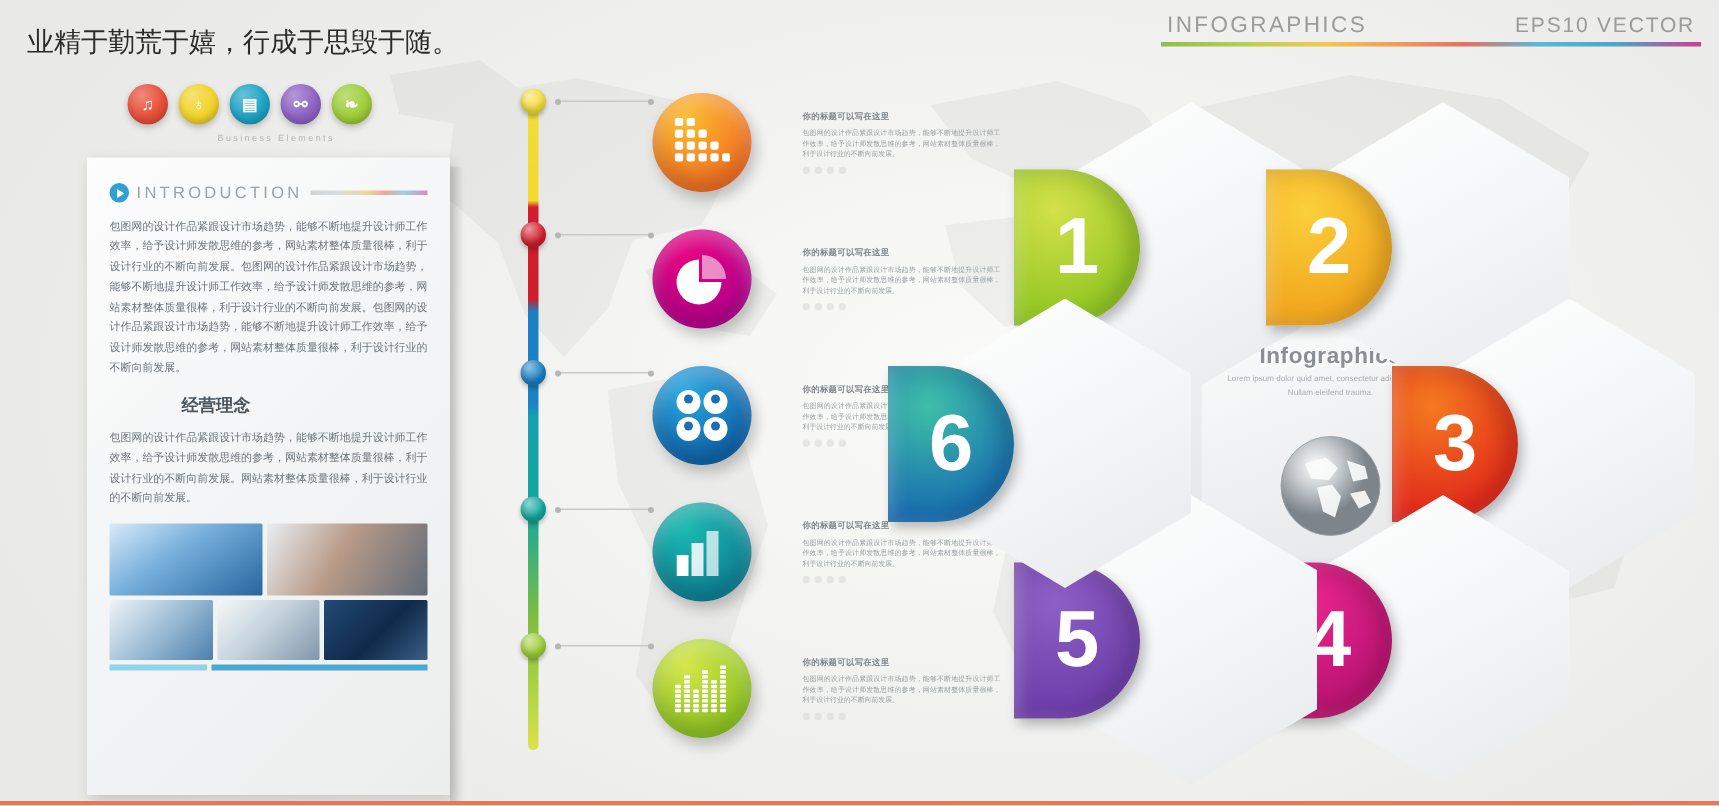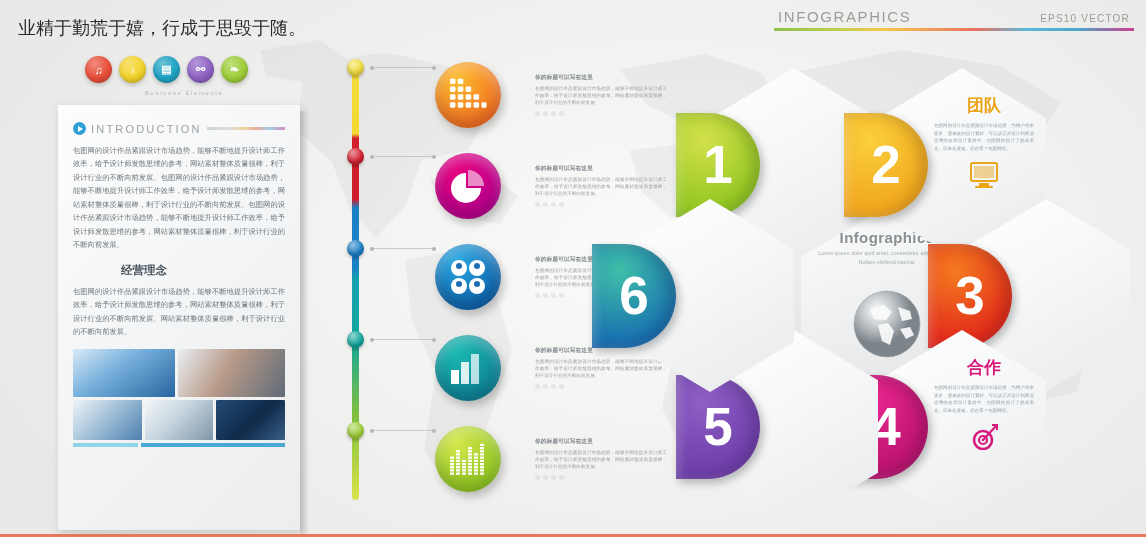--- a/index.html
+++ b/index.html
@@ -20,21 +20,21 @@
   
   #worldmap {
     position: absolute; left: 200px; top: 10px;
     width: 940px; height: 520px;
     opacity: .085; pointer-events: none;
   }
   
   .hdr { position: absolute; top: 8px; right: 12px; width: 360px; }
   .hdr-row { display: flex; justify-content: space-between; align-items: baseline; padding: 0 4px 3px; }
   .hdr-left { font-size: 15px; letter-spacing: 1.6px; color: #9b9b99; }
-  .hdr-right { font-size: 10px; letter-spacing: 1.2px; color: #9b9b99; }
+  .hdr-right { font-size: 14px; letter-spacing: 1.2px; color: #9b9b99; }
   .hdr-bar {
     height: 3px;
     background: linear-gradient(to right,#8dbf4a 0%,#b9cf52 16%,#f2c94c 30%,#f09a5a 44%,#e8705f 56%,#59b9d8 70%,#4aa7c9 84%,#cf3f8e 100%);
   }
   
   #doccard {
     position: absolute; left: 58px; top: 105px;
     width: 242px; height: 425px;
     background: linear-gradient(135deg,#fdfdfd 0%,#f4f5f6 45%,#eceded 100%);
     box-shadow: 2px 3px 9px rgba(0,0,0,.16);
@@ -406,53 +406,28 @@
         <circle cx="39" cy="39" r="33" fill="none" stroke="#9aa1a6" stroke-width=".6"></circle>
       </svg>
     </div>
   <div class="hex" style="left: 70px; top: 0px;">
         <div class="hex-shell"></div>
         <div class="hex-num" style="background: radial-gradient(circle at 32% 26%, rgb(211, 224, 74), rgb(140, 196, 31) 80%);">1</div>
       </div>
       <div class="hex" style="left: 238px; top: 0px;">
         <div class="hex-shell"></div>
         <div class="hex-num" style="background: radial-gradient(circle at 32% 26%, rgb(251, 207, 60), rgb(240, 163, 27) 80%);">2</div>
-        <div class="hex-body">
-          <div class="hex-title" style="color: rgb(232, 163, 23);">团队</div>
-          <div class="hex-desc">包图网的设计作品紧跟设计市场趋势，为用户带来更多、更丰富的设计素材，可以从艺术设计到商业应用的各类设计素材中，包图网的设计了然体系化，简单化搜索，还在等？包图网吧。</div>
-          <div class="hex-icon">
-            <svg width="28" height="26" viewBox="0 0 28 26">
-              <rect x="1" y="1" width="26" height="18" rx="2" fill="none" stroke="#e8a317" stroke-width="2"></rect>
-              <rect x="4" y="4" width="20" height="12" fill="#e8a317" opacity=".45"></rect>
-              <rect x="9" y="21" width="10" height="3" fill="#e8a317"></rect>
-              <rect x="5" y="24" width="18" height="2" rx="1" fill="#e8a317"></rect>
-            </svg>
-          </div>
-        </div>
       </div>
       <div class="hex" style="left: 322px; top: 131px;">
         <div class="hex-shell"></div>
         <div class="hex-num" style="background: radial-gradient(circle at 32% 26%, rgb(244, 122, 32), rgb(224, 35, 26) 80%);">3</div>
       </div>
       <div class="hex" style="left: 238px; top: 262px;">
         <div class="hex-shell"></div>
         <div class="hex-num" style="background: radial-gradient(circle at 32% 26%, rgb(232, 38, 143), rgb(181, 17, 109) 80%);">4</div>
-        <div class="hex-body">
-          <div class="hex-title" style="color: rgb(214, 25, 125);">合作</div>
-          <div class="hex-desc">包图网的设计作品紧跟设计市场趋势，为用户带来更多、更丰富的设计素材，可以从艺术设计到商业应用的各类设计素材中，包图网的设计了然体系化，简单化搜索，还在等？包图网吧。</div>
-          <div class="hex-icon">
-            <svg width="28" height="26" viewBox="0 0 28 26">
-              <circle cx="13" cy="16" r="9" fill="none" stroke="#d6197d" stroke-width="2.6"></circle>
-              <circle cx="13" cy="16" r="4" fill="none" stroke="#d6197d" stroke-width="2.2"></circle>
-              <circle cx="13" cy="16" r="1.3" fill="#d6197d"></circle>
-              <path d="M13 16 L26 2" stroke="#d6197d" stroke-width="2.2"></path>
-              <path d="M22 1 L27 1 L27 6" fill="none" stroke="#d6197d" stroke-width="2"></path>
-            </svg>
-          </div>
-        </div>
       </div>
       <div class="hex" style="left: 70px; top: 262px;">
         <div class="hex-shell"></div>
         <div class="hex-num" style="background: radial-gradient(circle at 32% 26%, rgb(142, 95, 196), rgb(107, 59, 168) 80%);">5</div>
       </div>
       <div class="hex" style="left: -14px; top: 131px;">
         <div class="hex-shell"></div>
         <div class="hex-num" style="background: radial-gradient(circle at 32% 26%, rgb(63, 191, 168), rgb(21, 105, 176) 80%);">6</div>
       </div>
     </div>

